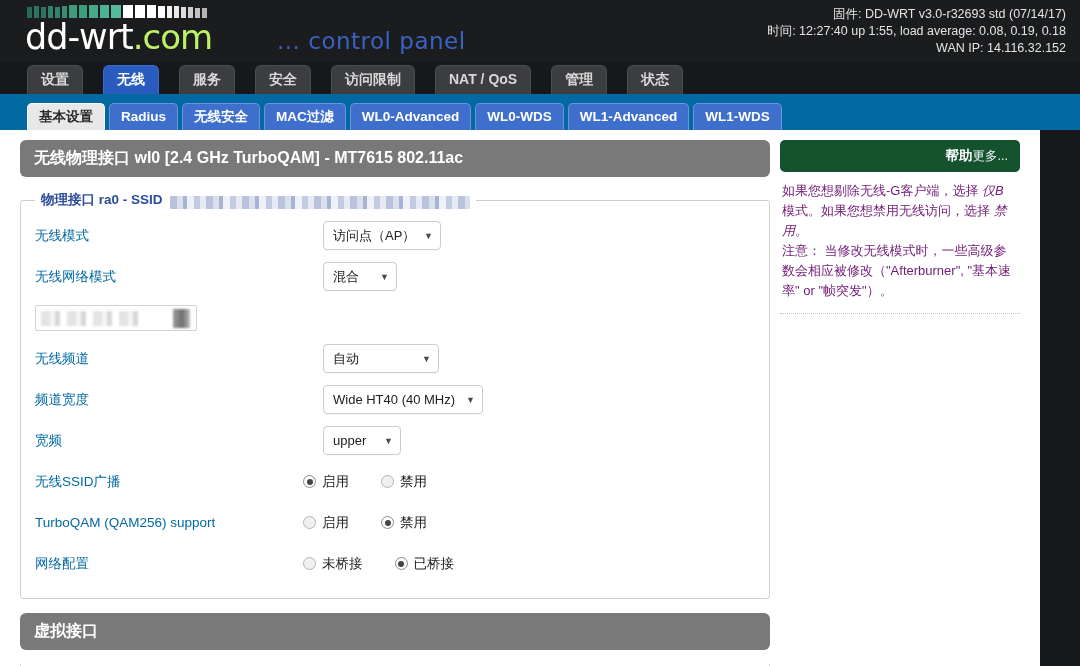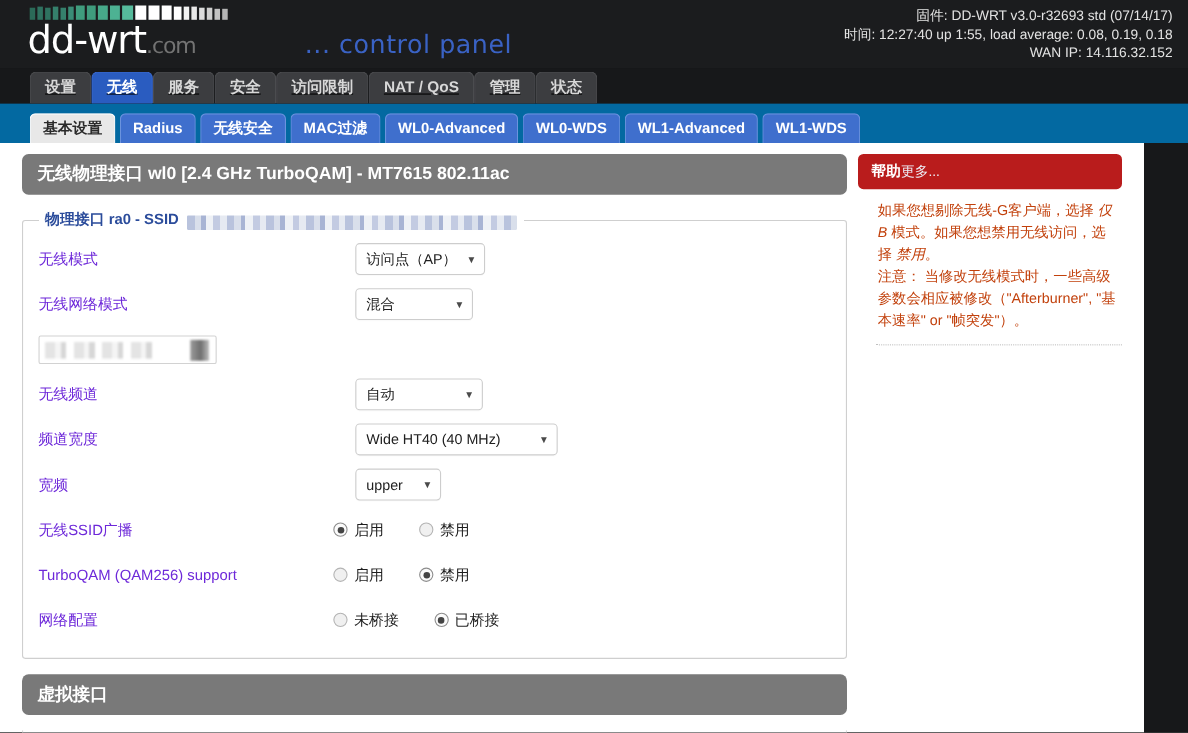--- a/index.html
+++ b/index.html
@@ -37,21 +37,21 @@
   .logotext {
     font-family: "DejaVu Sans", sans-serif;
     font-size: 35px;
     letter-spacing: -1px;
     line-height: 36px;
     color: #ffffff;
     font-weight: 400;
     margin-top: 1px;
     white-space: nowrap;
   }
-  .logotext .dot-com { color: #737373; font-size: 20px; }
+  .logotext .dot-com { color: #bef264; font-size: 34px; }
   .cp-text {
     position: absolute;
     left: 277px; top: 28px;
     color: #3a62c4;
     font-size: 23px;
     font-family: "DejaVu Sans", sans-serif;
     letter-spacing: 0.5px;
     white-space: nowrap;
   }
   .sysinfo {
@@ -65,22 +65,21 @@
   }
 
   
   .maintabs {
     position: relative;
     height: 32px;
     padding-left: 27px;
     background: #17181a;
     display: flex;
     align-items: flex-end;
-    gap: 0;
-    text-decoration: underline;
+    gap: 20px;
   }
   .mtab {
     background: #3c3d40;
     color: #d8d8d8;
     border-radius: 6px 6px 0 0;
     padding: 5px 13px 6px 13px;
     font-size: 14px;
     font-weight: bold;
     line-height: 17px;
     white-space: nowrap;
@@ -188,21 +187,21 @@
 
   .frow {
     display: flex;
     align-items: center;
     min-height: 37px;
     padding: 2px 0;
   }
   .flabel {
     width: 268px;
     font-size: 13.5px;
-    color: #6d28d9;
+    color: #0369a1;
     flex: 0 0 268px;
     line-height: 18px;
   }
   .fctrl { flex: 1; display: flex; align-items: center; }
 
   select.dd {
     -webkit-appearance: none;
     appearance: none;
     background: #ffffff;
     border: 1px solid #cdcdcd;
@@ -281,44 +280,43 @@
     border: 1px solid #d9d9d9;
     border-top: none;
     padding: 11px 0;
     text-align: center;
     margin-bottom: 12px;
     background: #ffffff;
   }
 
   
   .help-head {
-    background: #b91c1c;
+    background: #14532d;
     color: #ffffff;
     border-radius: 5px;
     padding: 7px 12px;
     font-size: 13.5px;
     font-weight: bold;
     display: flex;
     align-items: baseline;
-    justify-content: flex-start;
+    justify-content: flex-end;
     margin-bottom: 9px;
   }
   .help-more {
     font-size: 12.5px;
     font-weight: normal;
     color: #eef1fa;
     cursor: pointer;
   }
   .help-body {
     font-size: 13px;
     line-height: 20px;
-    color: #c2410c;
+    color: #701a75;
     padding: 0 4px 12px 2px;
     border-bottom: 1px dotted #c0c0c0;
-    margin-left: 16px;
   }
   .help-body i { font-style: italic; }
 </style>
 </head>
 <body>
 
 <div id="page">
 
   <div class="header">
     <div class="logo-wrap">
@@ -393,41 +391,41 @@
           <div id="form-rows">
               <div class="frow">
                 <div class="flabel">无线模式</div>
                 <div class="fctrl">
                   <span class="ddwrap"><select class="dd" style="width: 118px;"><option>访问点（AP）</option></select><span class="caret">▼</span></span>
                 </div>
               </div>
               <div class="frow">
                 <div class="flabel">无线网络模式</div>
                 <div class="fctrl">
-                  <span class="ddwrap"><select class="dd" style="width: 107px;"><option>混合</option></select><span class="caret">▼</span></span>
+                  <span class="ddwrap"><select class="dd" style="width: 74px;"><option>混合</option></select><span class="caret">▼</span></span>
                 </div>
               </div>
               <div class="frow">
                 <div class="fctrl">
                   <div class="ssid-input">
                     <div class="mask1"></div>
                     <div class="mask2"></div>
                   </div>
                 </div>
               </div>
               <div class="frow">
                 <div class="flabel">无线频道</div>
                 <div class="fctrl">
                   <span class="ddwrap"><select class="dd" style="width: 116px;"><option>自动</option></select><span class="caret">▼</span></span>
                 </div>
               </div>
               <div class="frow">
                 <div class="flabel">频道宽度</div>
                 <div class="fctrl">
-                  <span class="ddwrap"><select class="dd" style="width: 184px;"><option>Wide HT40 (40 MHz)</option></select><span class="caret">▼</span></span>
+                  <span class="ddwrap"><select class="dd" style="width: 160px;"><option>Wide HT40 (40 MHz)</option></select><span class="caret">▼</span></span>
                 </div>
               </div>
               <div class="frow">
                 <div class="flabel">宽频</div>
                 <div class="fctrl">
                   <span class="ddwrap"><select class="dd" style="width: 78px;"><option>upper</option></select><span class="caret">▼</span></span>
                 </div>
               </div>
               <div class="frow">
                 <div class="flabel">无线SSID广播</div>

